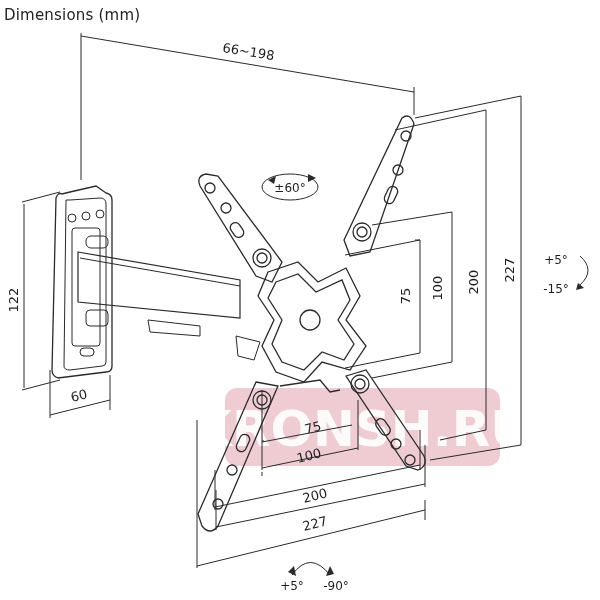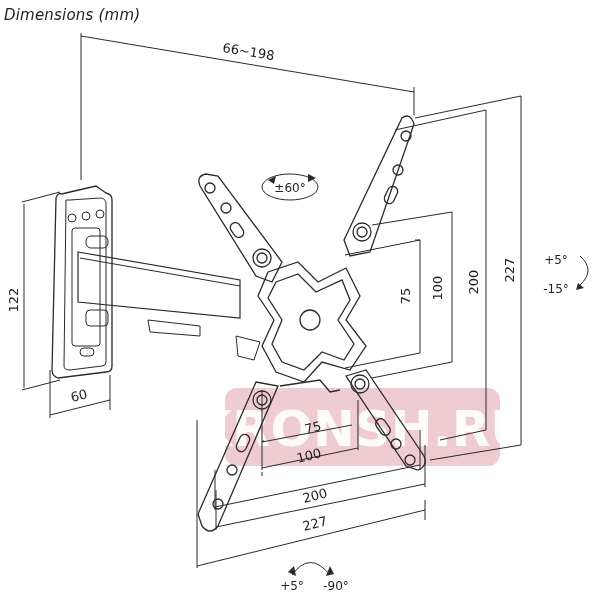--- a/index.html
+++ b/index.html
@@ -1,17 +1,17 @@
 <!DOCTYPE html>
 <html><head>
   <meta charset="utf-8">
   <style>
     html, body { margin: 0; padding: 0; background: #ffffff; }
     body { width: 600px; height: 600px; position: relative; overflow: hidden; font-family: "DejaVu Sans", sans-serif; }
-    .title { position: absolute; left: 4px; top: 6px; font-size: 15px; color: #222; letter-spacing: 0.2px; font-style: italic; }
+    .title { position: absolute; left: 4px; top: 6px; font-size: 15px; color: #222; letter-spacing: 0.2px; }
     svg { position: absolute; left: 0; top: 0; }
     .dim-text { font-family: "DejaVu Sans", sans-serif; font-size: 13px; fill: #1e1e1e; }
     .angle-text { font-family: "DejaVu Sans", sans-serif; font-size: 12px; fill: #1e1e1e; }
   </style>
 </head>
 <body>
 
 <div class="title">Dimensions (mm)</div>
 
 <svg width="600" height="600" viewBox="0 0 600 600">

